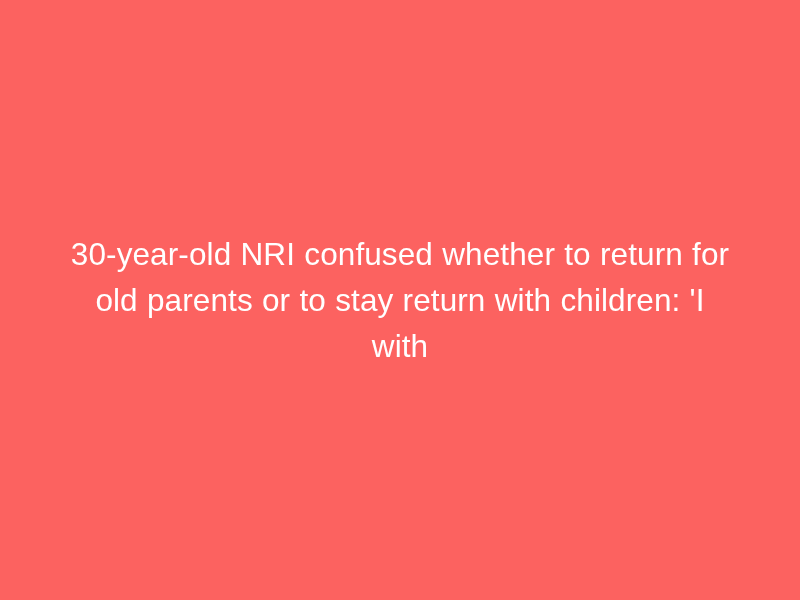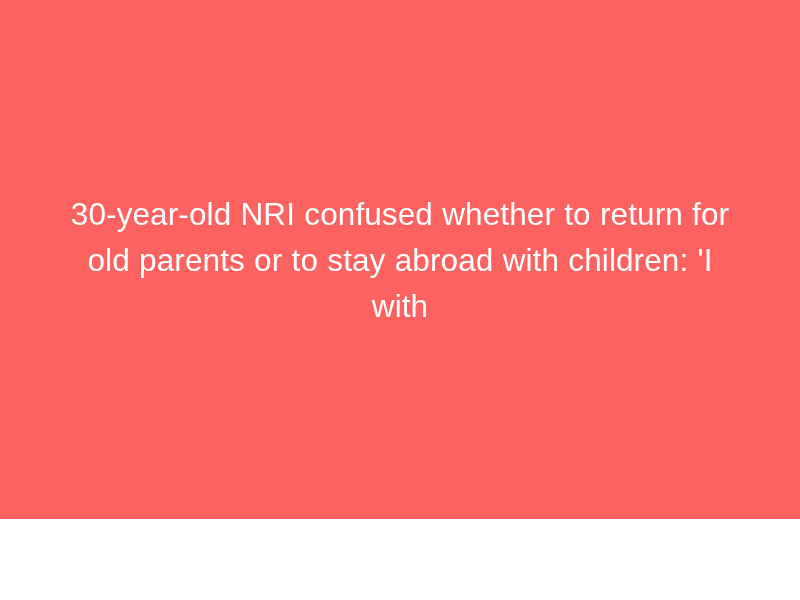--- a/index.html
+++ b/index.html
@@ -10,21 +10,21 @@
   body {
     width: 800px;
     height: 600px;
     overflow: hidden;
     font-family: "Liberation Sans", sans-serif;
   }
   .card {
     position: relative;
     box-sizing: border-box;
     width: 800px;
-    height: 519px;
+    height: 600px;
     background-color: #fc6260;
     display: flex;
     align-items: center;
     justify-content: center;
   }
   .headline-block {
     width: 710px;
     padding: 0 20px;
     box-sizing: border-box;
     text-align: center;
@@ -44,17 +44,17 @@
     display: block;
   }
 </style>
 </head>
 <body>
 
 <div class="card" style="background-color: rgb(252, 98, 96);">
   <div class="headline-block">
     <h1 class="headline" style="color: rgb(255, 255, 255);">
       <span class="hl-line">30-year-old NRI confused whether to return for</span>
-      <span class="hl-line">old parents or to stay abroad with children: 'I</span>
+      <span class="hl-line">old parents or to stay return with children: 'I</span>
       <span class="hl-line">with</span>
     </h1>
   </div>
 </div>
 
 </body></html>

